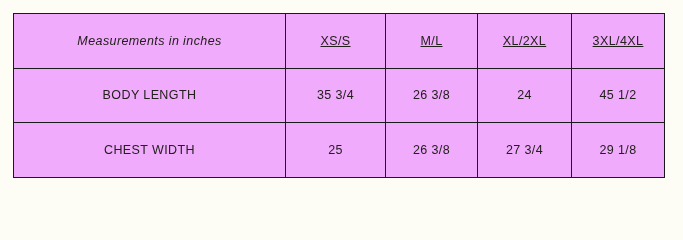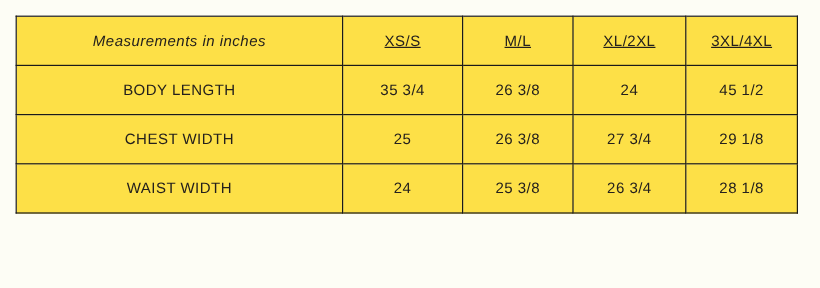--- a/index.html
+++ b/index.html
@@ -32,21 +32,21 @@
   }
 
   table.size-chart td {
     border: 1px solid #1a1a1a;
     text-align: center;
     vertical-align: middle;
     color: #24201d;
     font-size: 12.5px;
     letter-spacing: 0.4px;
     padding: 0 2px;
-    background: #fde047;
+    background: #f0abfc;
   }
 
   
   col.c-label { width: 272px; }
   col.c-s1    { width: 100px; }
   col.c-s2    { width: 92px; }
   col.c-s3    { width: 94px; }
   col.c-s4    { width: 93px; }
 
   
@@ -112,23 +112,16 @@
       </tr>
 
       <tr class="data-row">
         <td class="row-label">CHEST WIDTH</td>
         <td class="row-value">25</td>
         <td class="row-value">26 3/8</td>
         <td class="row-value">27 3/4</td>
         <td class="row-value">29 1/8</td>
       </tr>
 
-      <tr class="data-row">
-        <td class="row-label">WAIST WIDTH</td>
-        <td class="row-value">24</td>
-        <td class="row-value">25 3/8</td>
-        <td class="row-value">26 3/4</td>
-        <td class="row-value">28 1/8</td>
-      </tr>
 
     </tbody>
   </table>
 </div>
 
 </body></html>

